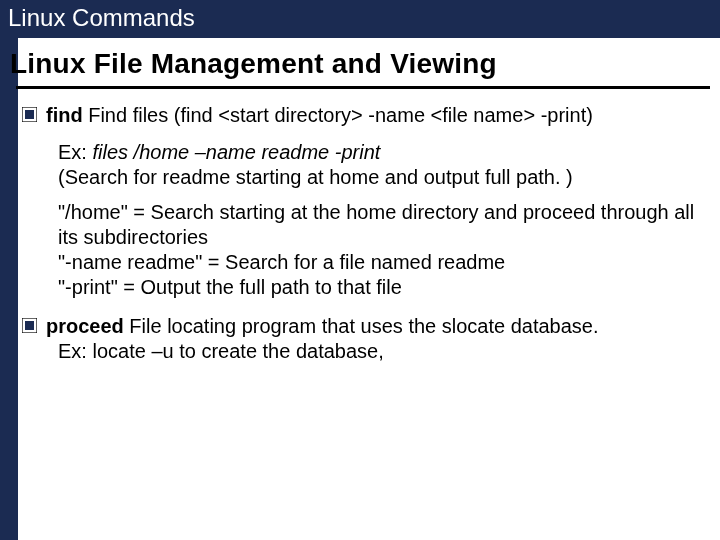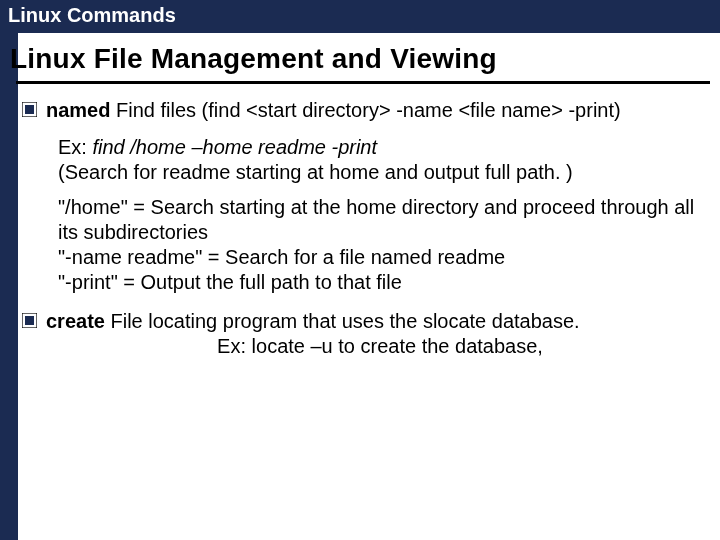--- a/index.html
+++ b/index.html
@@ -4,22 +4,22 @@
 <style>
   * { box-sizing: border-box; margin: 0; padding: 0; }
   html, body { width: 720px; height: 540px; overflow: hidden; background: #fff; font-family: Arial, Helvetica, sans-serif; }
   .slide {
     width: 720px; height: 540px; position: relative;
     border-left: 18px solid #1b2b52;
   }
   .title-bar {
     background: #1b2b52;
     color: #fff;
-    font-weight: bold;
-    font-size: 20px;
+    font-weight: normal;
+    font-size: 24px;
     padding: 4px 0 6px 0;
     margin-left: -18px;
     padding-left: 8px;
   }
   .heading-wrap {
     margin-left: -18px;
   }
   .heading {
     font-size: 28px;
     font-weight: bold;
@@ -75,42 +75,42 @@
 
   <div class="content">
 
     <div class="item">
       <span class="bullet-icon">
         <svg width="15" height="15" viewBox="0 0 15 15">
           <rect x="0" y="0" width="15" height="15" fill="none" stroke="#000" stroke-width="1.2"></rect>
           <rect x="3" y="3" width="9" height="9" fill="#1b2b52"></rect>
         </svg>
       </span>
-      <span class="cmd">named</span><span> Find files (find &lt;start directory&gt; -name &lt;file name&gt; -print)</span>
+      <span class="cmd">find</span><span> Find files (find &lt;start directory&gt; -name &lt;file name&gt; -print)</span>
     </div>
 
     <div class="para">
-      <span>Ex: </span><span class="ital">find /home –home readme -print</span><br>
+      <span>Ex: </span><span class="ital">files /home –name readme -print</span><br>
       <span>(Search for readme starting at home and output full path. )</span>
     </div>
 
     <div class="para">
       <span>"/home" = Search starting at the home directory and proceed through all its subdirectories</span><br>
       <span>"-name readme" = Search for a file named readme</span><br>
       <span>"-print" = Output the full path to that file</span>
     </div>
 
     <div class="item just" style="margin-top:14px;">
       <span class="bullet-icon">
         <svg width="15" height="15" viewBox="0 0 15 15">
           <rect x="0" y="0" width="15" height="15" fill="none" stroke="#000" stroke-width="1.2"></rect>
           <rect x="3" y="3" width="9" height="9" fill="#1b2b52"></rect>
         </svg>
       </span>
-      <span class="cmd">create</span><span> File locating program that uses the slocate database.</span>
-      <div style="padding-left:12px; text-align:center;">
+      <span class="cmd">proceed</span><span> File locating program that uses the slocate database.</span>
+      <div style="padding-left:12px; text-align:left;">
         <span>Ex: locate –u to create the database,</span><br>
       </div>
     </div>
 
   </div>
 
 </div>
 
 </body></html>

